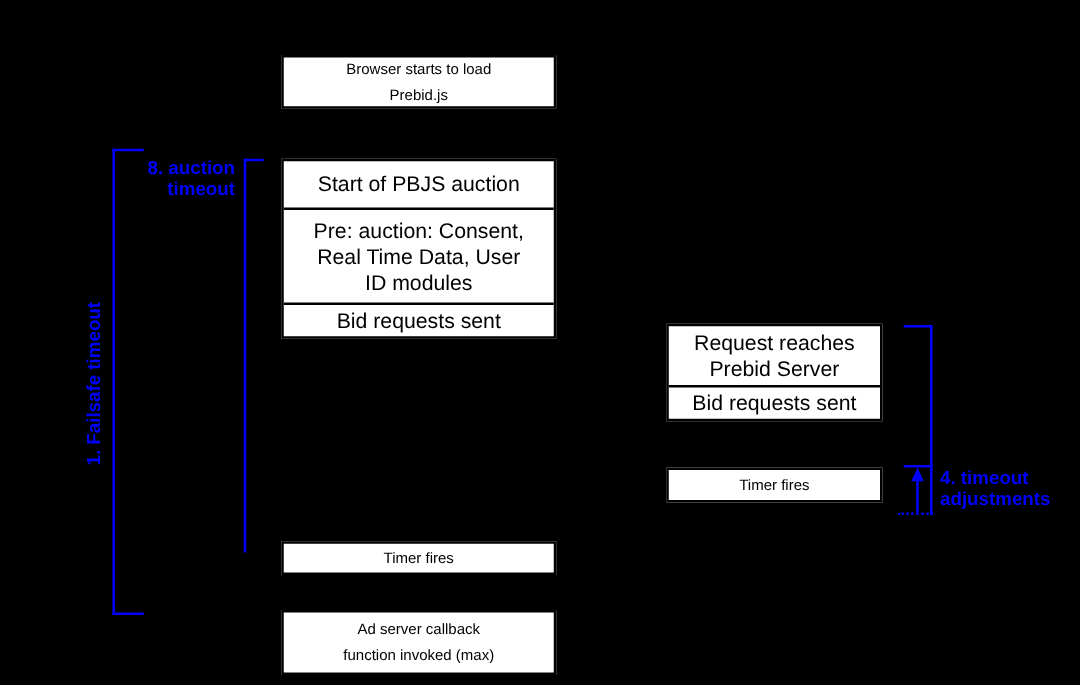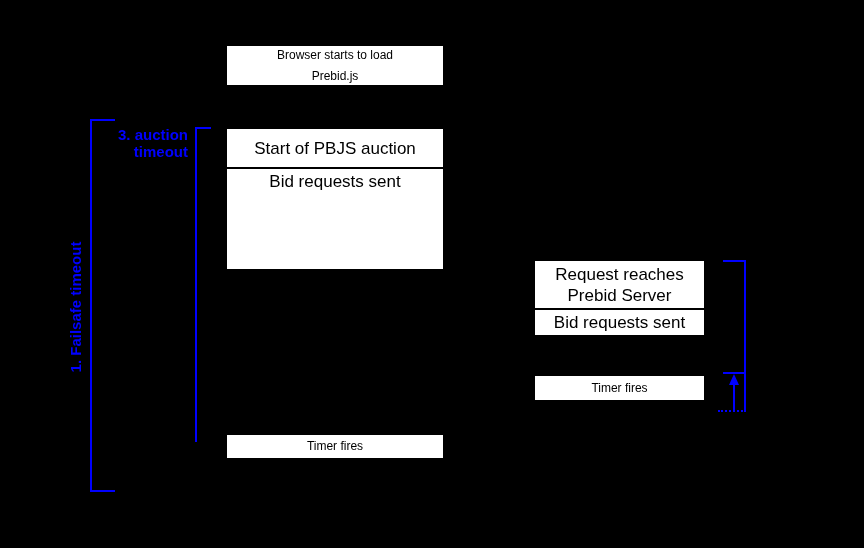--- a/index.html
+++ b/index.html
@@ -93,36 +93,43 @@
 
   <div class="dotted-blue" style="left:718px; top:410px; width:28px;"></div>
 
   <svg style="position:absolute; left:726px; top:374px;" width="16" height="38" viewBox="0 0 16 38">
     <line x1="8" y1="36" x2="8" y2="6" stroke="#0000ff" stroke-width="2"></line>
     <polygon points="8,0 3,11 13,11" fill="#0000ff"></polygon>
   </svg>
 
   <div class="blue-label rotated-label" style="left:-28px; top:297px; width:210px; height:20px;">1. Failsafe timeout</div>
 
-  <div class="blue-label" style="left:88px; top:126px; width:100px; text-align:right;">3. auction
+  <div class="blue-label" style="left:88px; top:126px; width:100px; text-align:right;">8. auction
 timeout</div>
 
 
+  <div class="blue-label" style="left:752px; top:374px; width:110px; text-align:left;">4. timeout
+adjustments</div>
 
   <div class="box" style="left:225px; top:44px; width:220px; height:43px;">Browser starts to load
 Prebid.js</div>
 
   <div class="stack" style="left:225px; top:127px; width:220px; height:144px;">
     <div class="cell" style="height:38px;">Start of PBJS auction</div>
+    <div class="cell" style="height:77px;">Pre: auction: Consent,
+Real Time Data, User
+ID modules</div>
     <div class="cell" style="height:27px;">Bid requests sent</div>
   </div>
 
 
   <div class="box" style="left:225px; top:433px; width:220px; height:27px;">Timer fires</div>
 
+  <div class="box" style="left:225px; top:488px; width:220px; height:52px;">Ad server callback
+function invoked (max)</div>
 
   <div class="stack" style="left:533px; top:259px; width:173px; height:78px;">
     <div class="cell" style="height:47px;">Request reaches
 Prebid Server</div>
     <div class="cell" style="height:27px;">Bid requests sent</div>
   </div>
 
   <div class="box" style="left:533px; top:374px; width:173px; height:28px;">Timer fires</div>
 
 </div>

